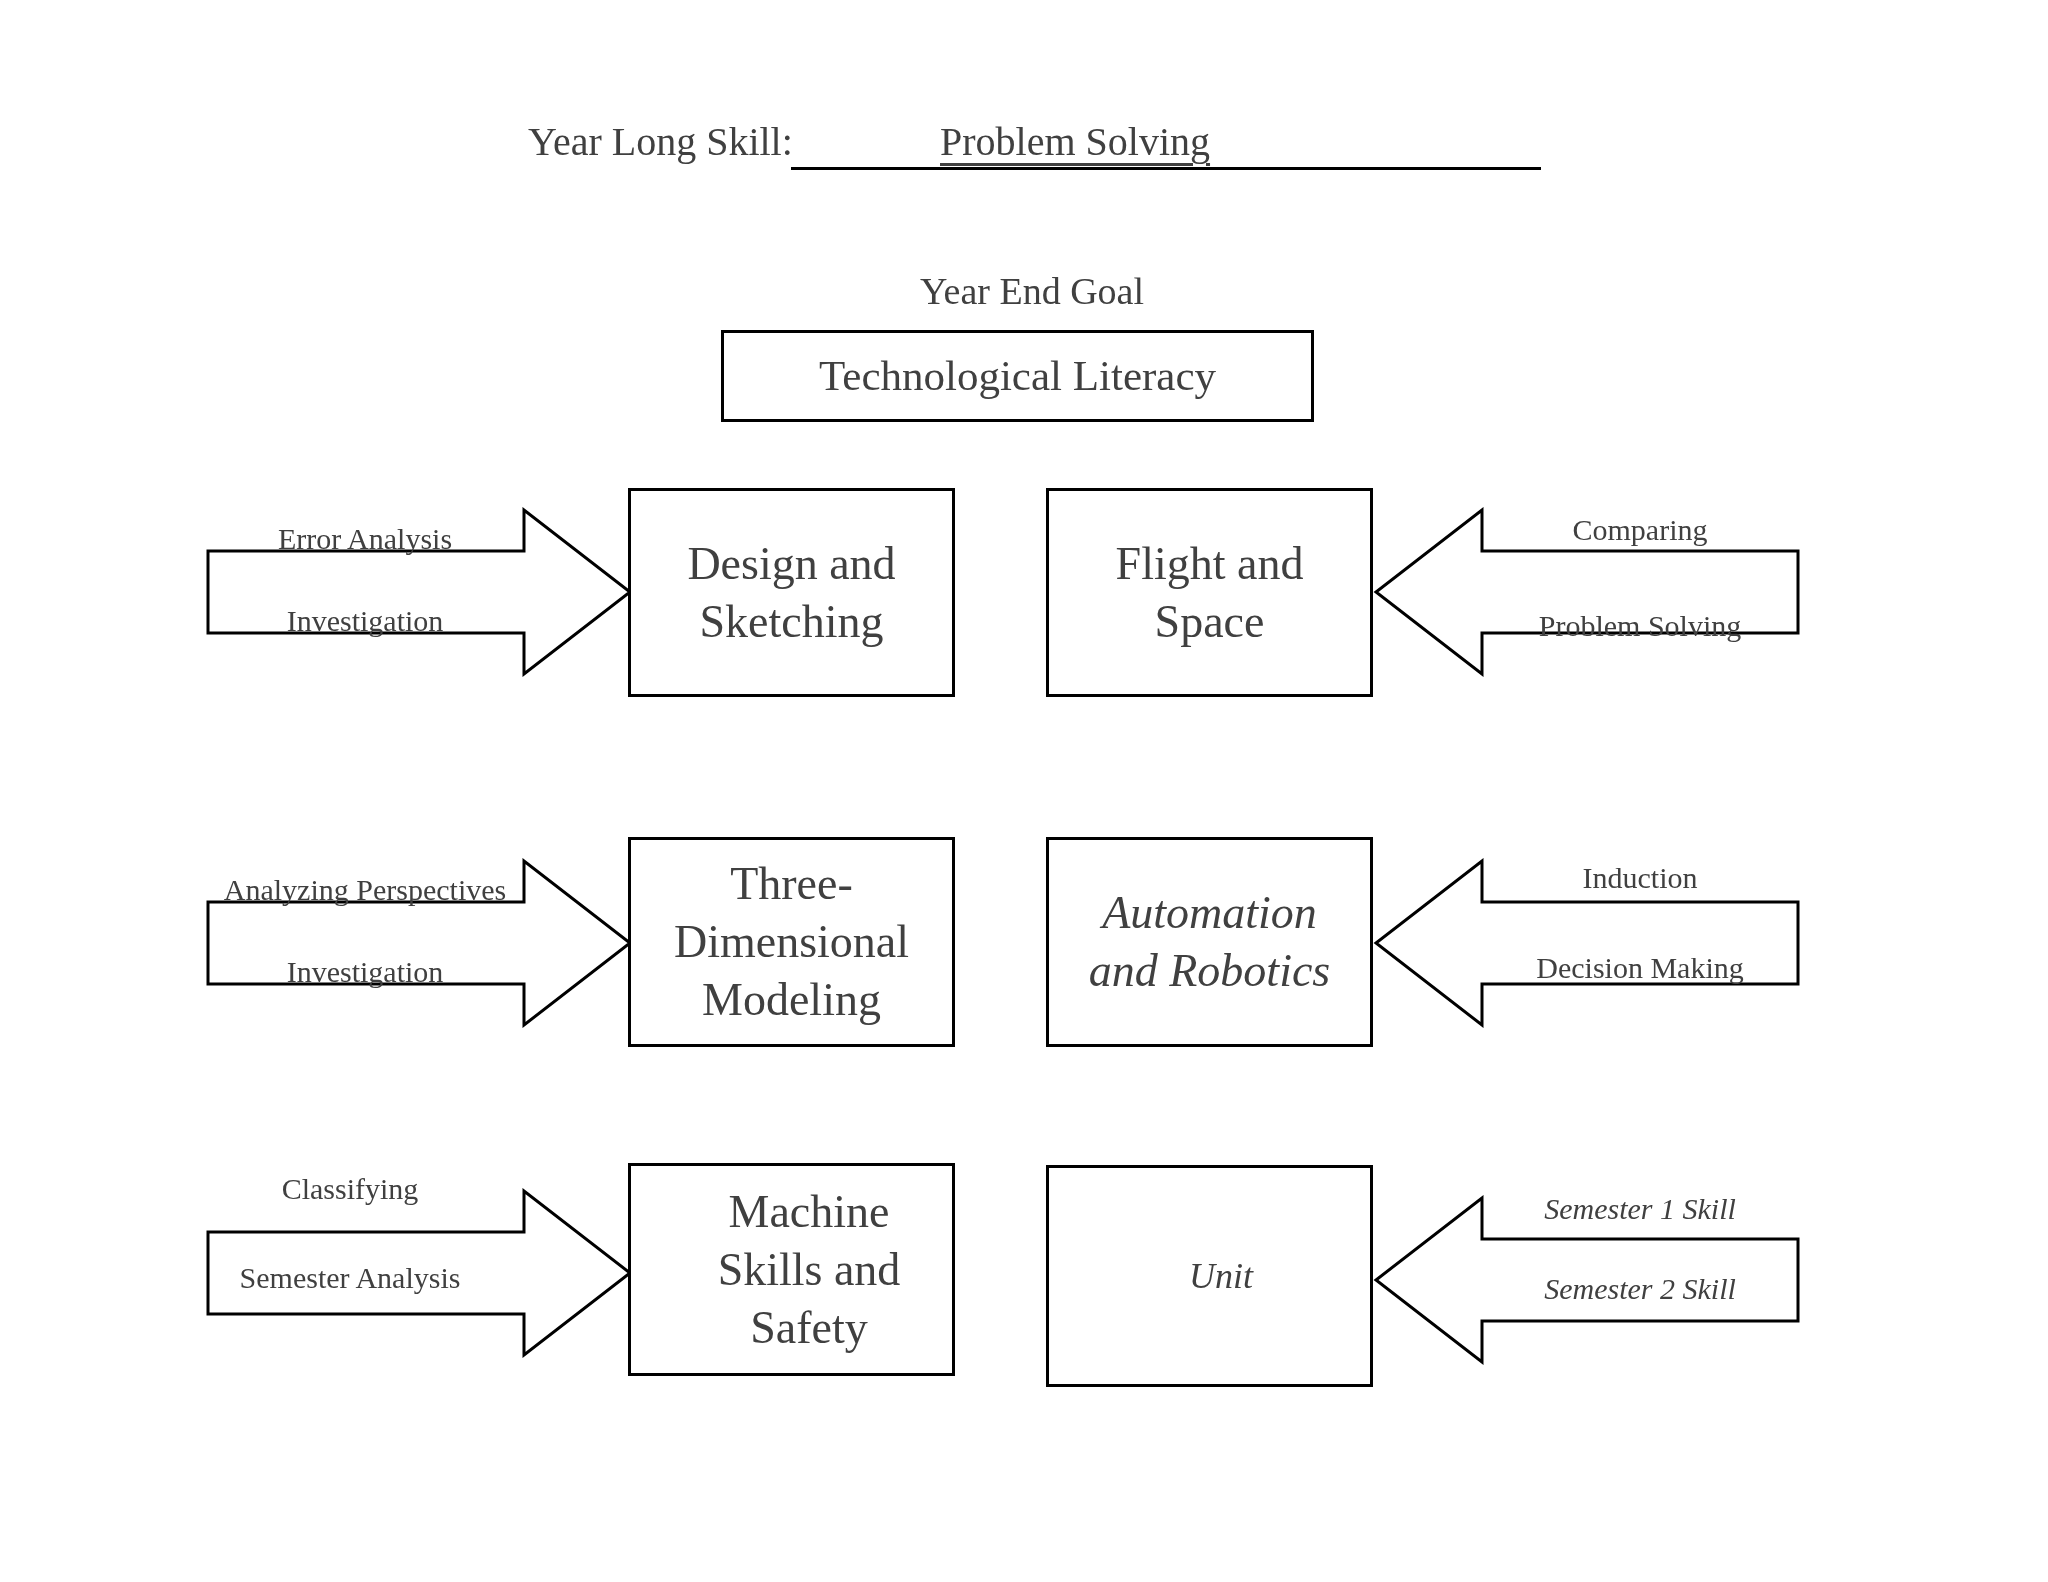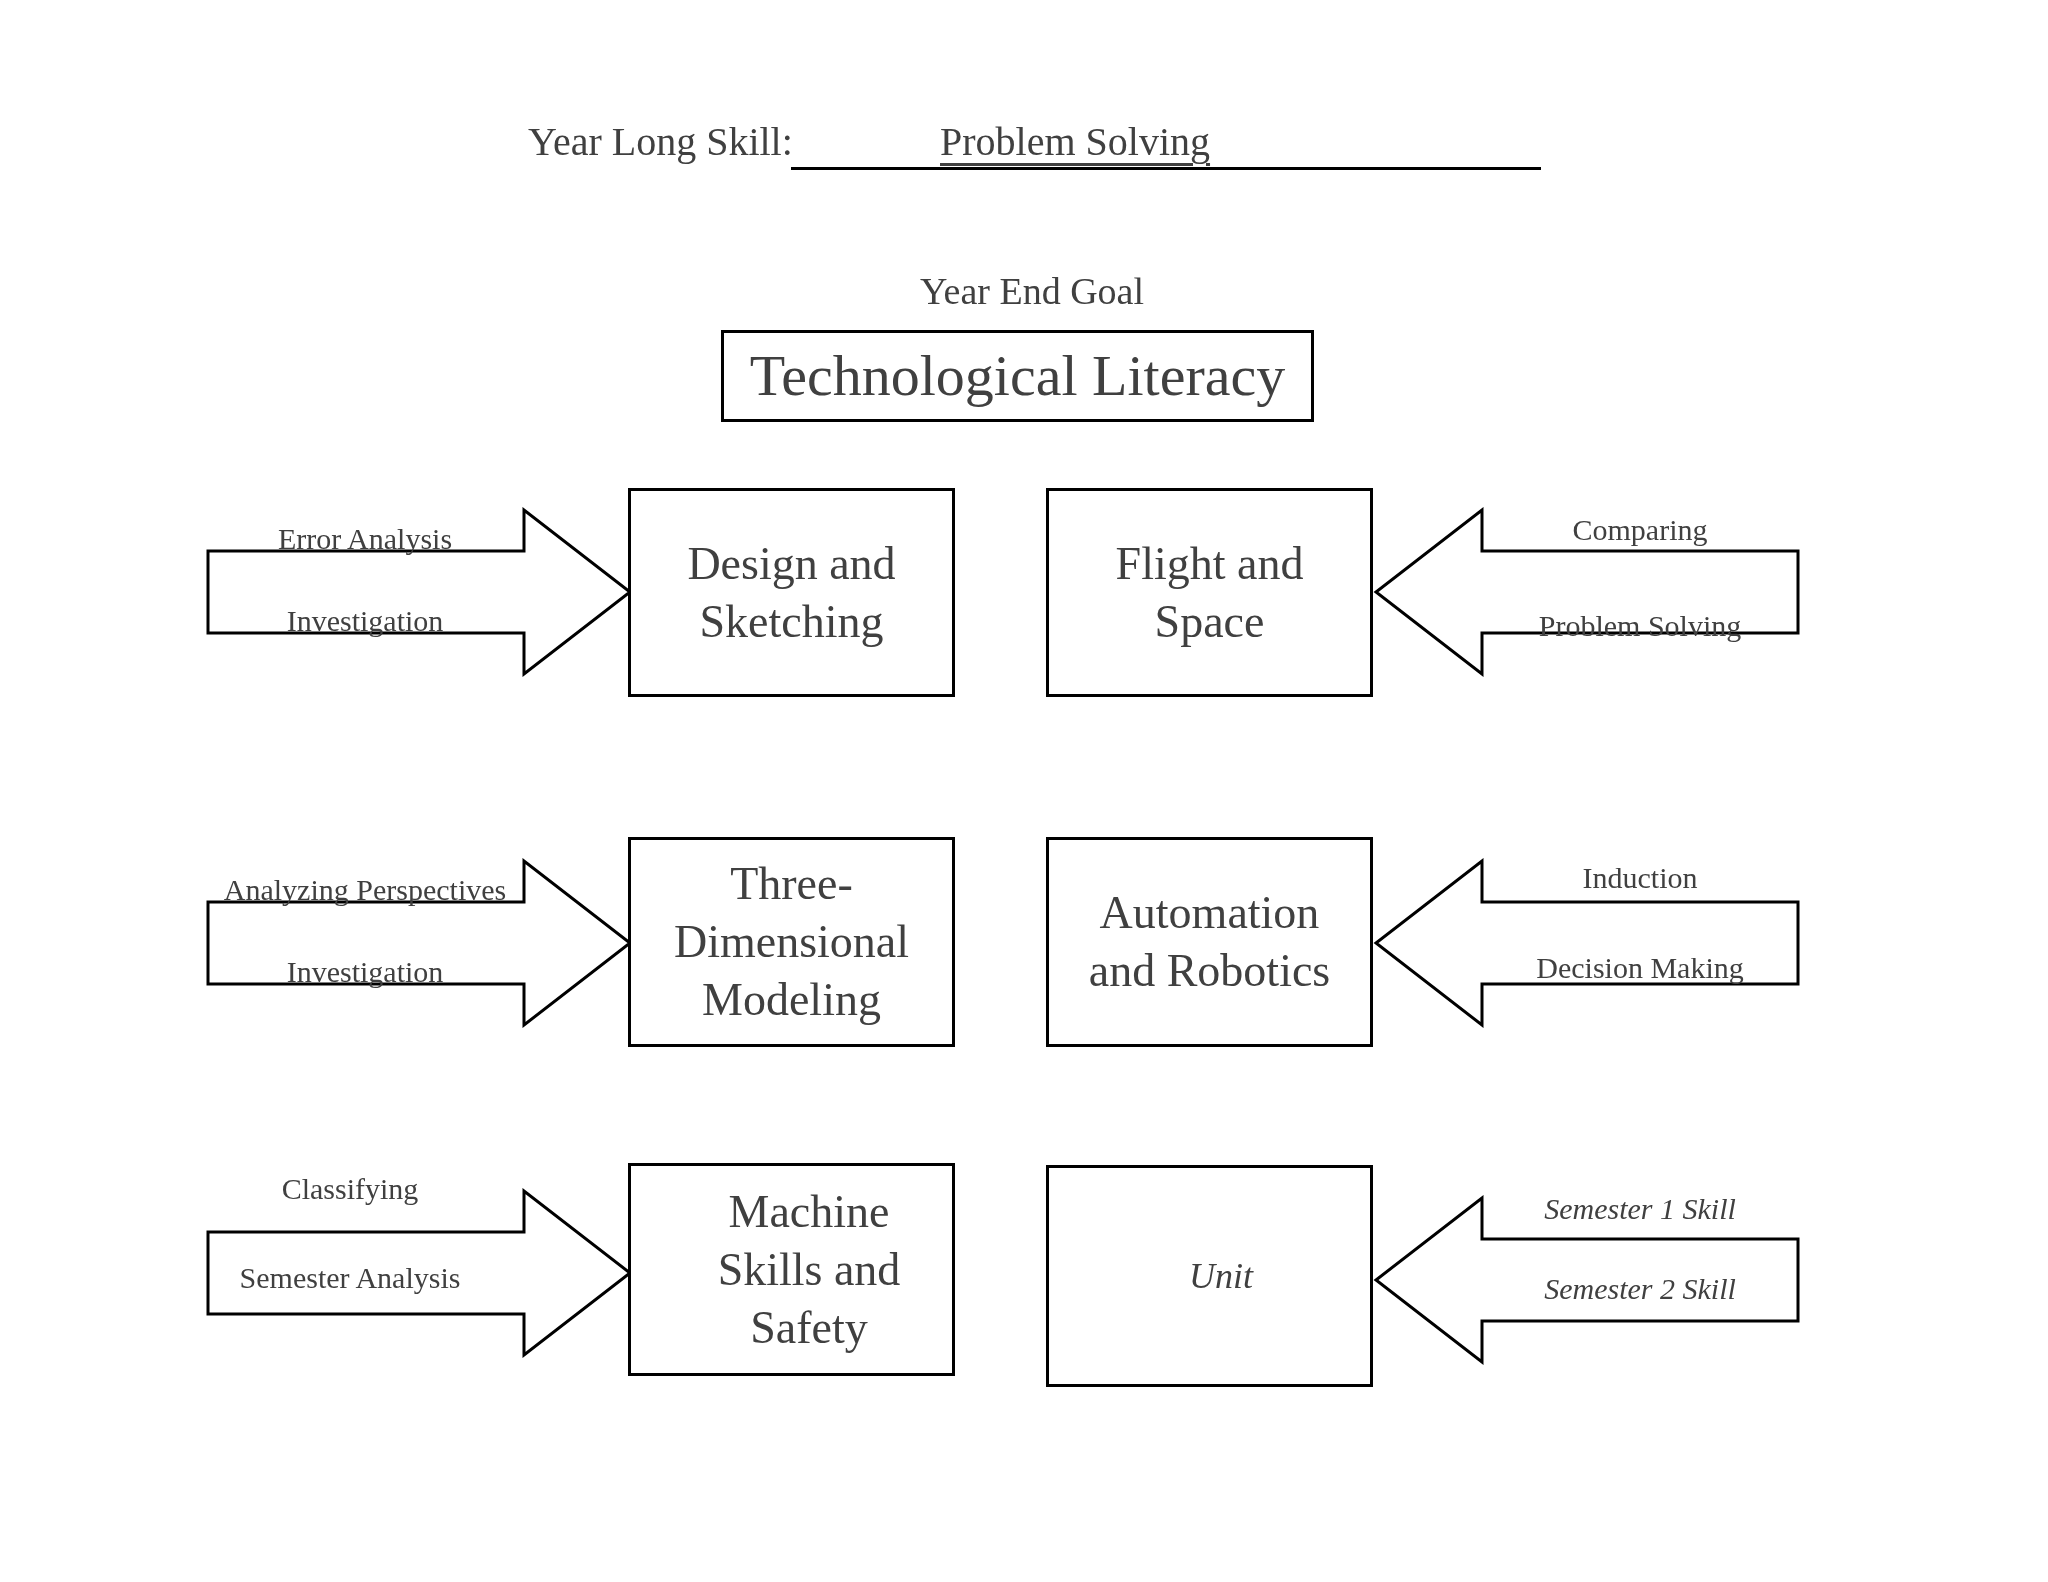--- a/index.html
+++ b/index.html
@@ -17,21 +17,21 @@
   .underlined{text-decoration:underline;text-decoration-thickness:3px;text-underline-offset:8px;}
   .fill-line{border-top:3px solid #000;height:0;}
   .caption{font-size:38px;line-height:44px;text-align:center;}
   .big-box{
     border:3px solid #000;
     background:#fff;
     box-sizing:border-box;
     display:flex;align-items:center;justify-content:center;
     text-align:center;
   }
-  .goal-box-label{font-size:58px;line-height:58px;}
+  .goal-box-label{font-size:43px;line-height:58px;}
   .box-label{font-size:46px;line-height:58px;white-space:pre-line;}
   .unit-label{font-size:36px;line-height:44px;font-style:italic;margin-left:23px;}
   .arrow-label{
     font-size:30px;line-height:34px;
     text-align:center;white-space:nowrap;
   }
   .italic{font-style:italic;}
   .arrow-svg{display:block;}
 </style>
 </head>
@@ -76,21 +76,21 @@
   </svg>
   <div class="abs arrow-label" style="left:195px;top:873px;width:340px;">Analyzing Perspectives</div>
   <div class="abs arrow-label" style="left:195px;top:955px;width:340px;">Investigation</div>
 
   <div class="abs big-box" style="left:628px;top:837px;width:327px;height:210px;">
     <span class="box-label">Three-
 Dimensional
 Modeling</span>
   </div>
 
-  <div class="abs big-box" style="left:1046px;top:837px;width:327px;height:210px;">
+  <div class="abs big-box" style="left:1046px;top:837px;width:327px;height:210px;font-style:italic;">
     <span class="box-label">Automation
 and Robotics</span>
   </div>
 
   <svg class="abs arrow-svg" style="left:1372px;top:858px;" width="428" height="170" viewBox="0 0 428 170">
     <polygon points="426,44 110,44 110,3 4,85 110,167 110,126 426,126" fill="#ffffff" stroke="#000000" stroke-width="3"></polygon>
   </svg>
   <div class="abs arrow-label" style="left:1462px;top:861px;width:356px;">Induction</div>
   <div class="abs arrow-label" style="left:1462px;top:951px;width:356px;">Decision Making</div>
 

